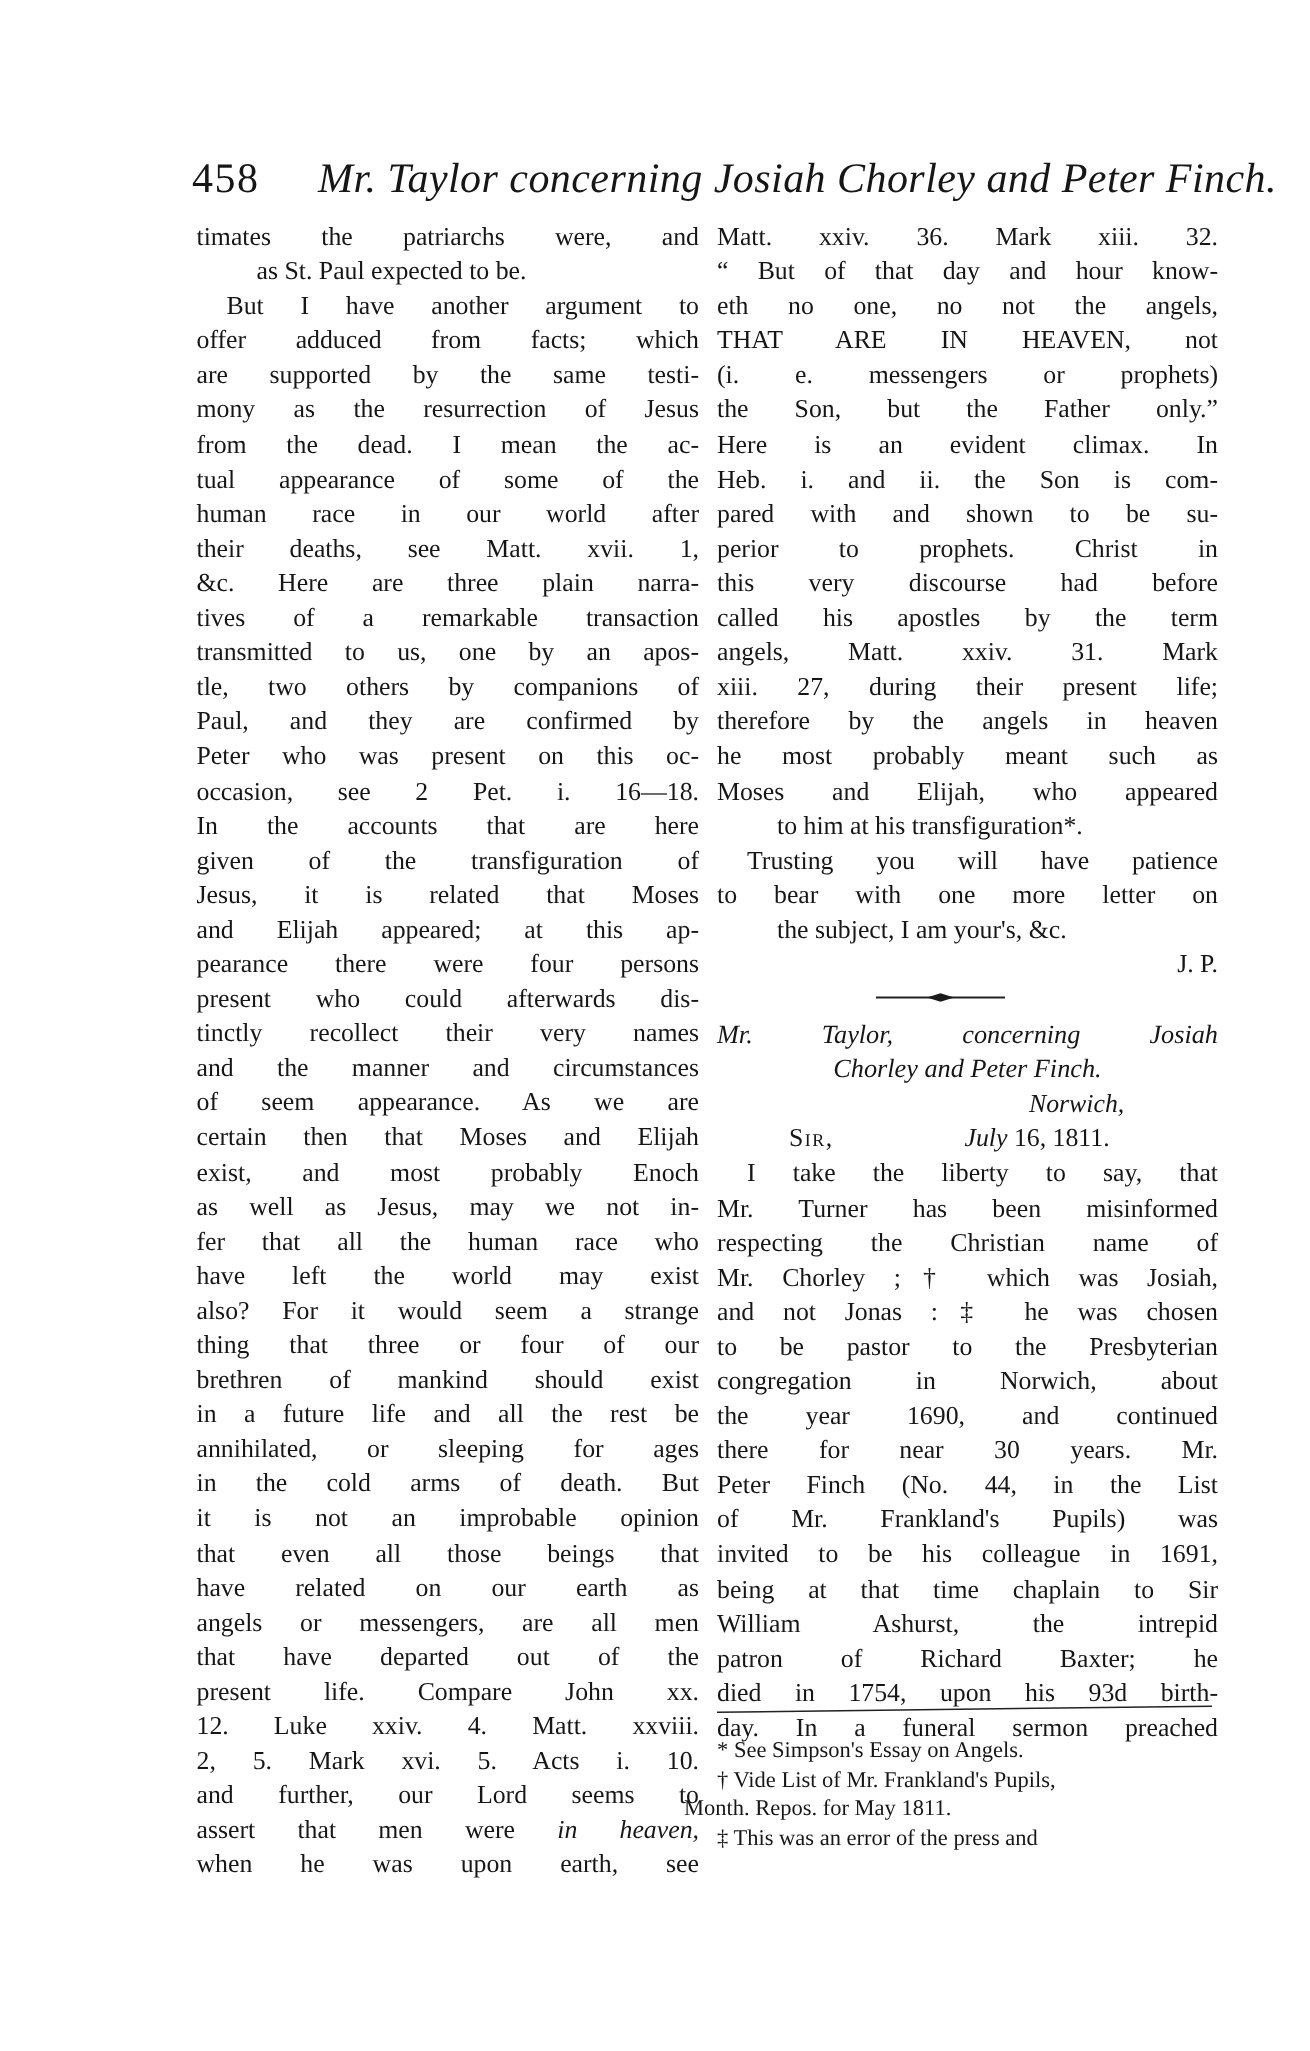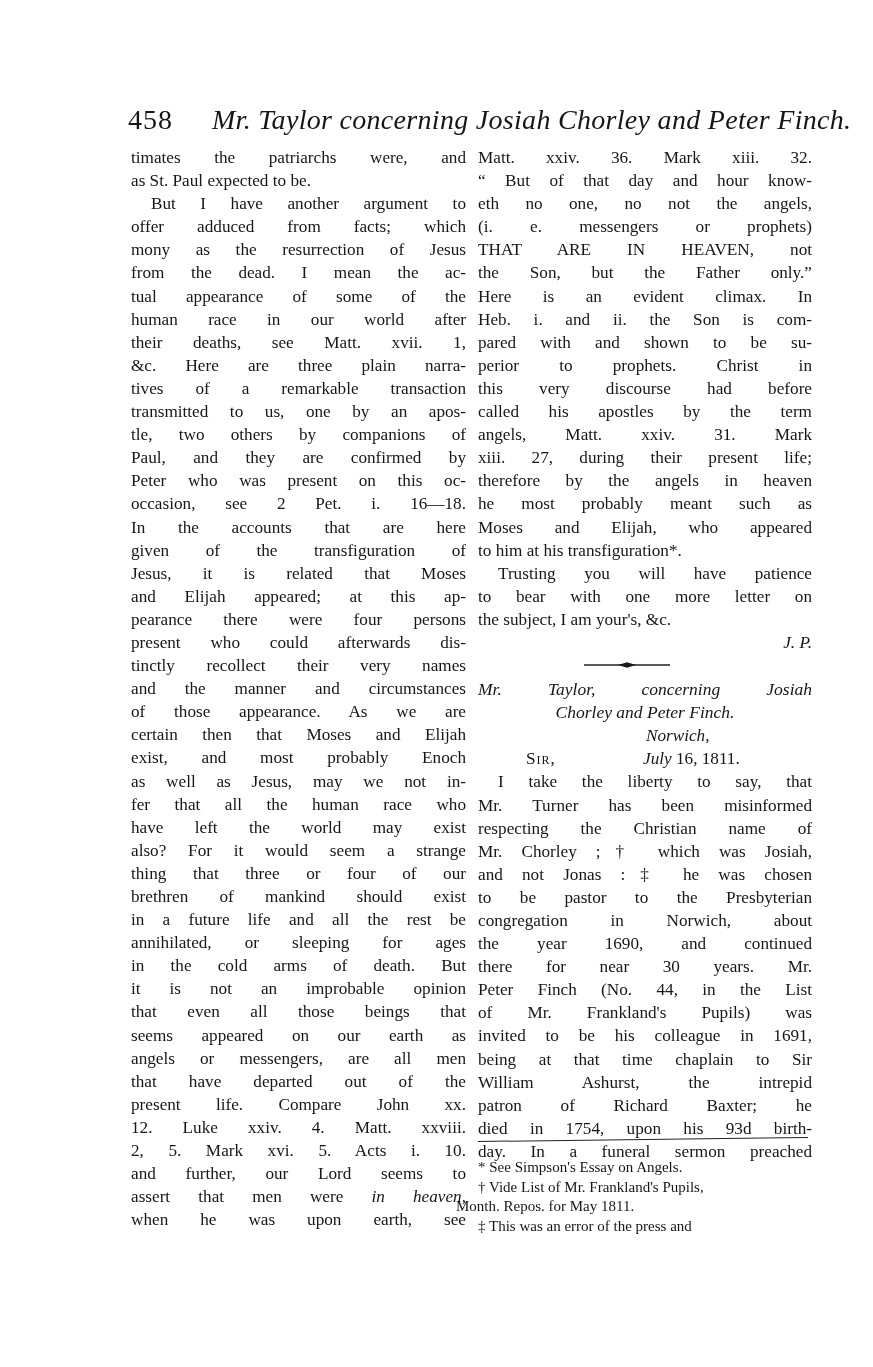--- a/index.html
+++ b/index.html
@@ -14,22 +14,22 @@
   }
   .page-num { position:absolute; left:0; top:0; letter-spacing:1px; }
   .running-title { position:absolute; left:84px; top:0; font-style:italic; letter-spacing:0.3px; }
   .col {
     position:absolute; top:146px; width:335px;
     font-size:17.2px; line-height:23.1px;
   }
   .col-left { left:131px; }
   .col-right { left:478px; width:334px; }
   .ln { display:block; white-space:nowrap; text-align:justify; text-align-last:justify; height:23.1px; overflow:visible; }
-  .ln.last { text-align-last:left; }
-  .ln.right { text-align:right; text-align-last:right;font-style:italic; }
+  .ln.last { text-align-last:left;margin-left:40px; }
+  .ln.right { text-align:right; text-align-last:right; }
   .ln.center { text-align:left; text-align-last:center; }
   .ln.indent { padding-left:20px; }
   .it { font-style:italic; }
   .ornament { display:block; height:24px; position:relative; }
   .ornament svg { position:absolute; left:106px; top:6px; }
   .sc { font-variant:small-caps; letter-spacing:1px; }
   .title-it { font-style:italic; font-size:17.5px; }
   .rule {
     position:absolute; left:478px; top:1141px; width:330px; height:0;
     border-top:1.6px solid #222; transform:rotate(-0.7deg); transform-origin:left center;
@@ -47,71 +47,72 @@
 <div class="header">
   <span class="page-num">458</span>
   <span class="running-title">Mr. Taylor concerning Josiah Chorley and Peter Finch.</span>
 </div>
 
 <div class="col col-left">
   <span class="ln">timates the patriarchs were, and</span>
   <span class="ln last">as St. Paul expected to be.</span>
   <span class="ln indent">But I have another argument to</span>
   <span class="ln">offer adduced from facts; which</span>
+  <span class="ln">are supported by the same testi-</span>
   <span class="ln">mony as the resurrection of Jesus</span>
   <span class="ln">from the dead.  I mean the ac-</span>
   <span class="ln">tual appearance of some of the</span>
   <span class="ln">human race in our world after</span>
   <span class="ln">their deaths, see Matt. xvii. 1,</span>
   <span class="ln">&amp;c. Here are three plain narra-</span>
   <span class="ln">tives of a remarkable transaction</span>
   <span class="ln">transmitted to us, one by an apos-</span>
   <span class="ln">tle, two others by companions of</span>
   <span class="ln">Paul, and they are confirmed by</span>
   <span class="ln">Peter who was present on this oc-</span>
   <span class="ln">occasion, see 2 Pet. i. 16—18.</span>
   <span class="ln">In the accounts that are here</span>
   <span class="ln">given of the transfiguration of</span>
   <span class="ln">Jesus, it is related that Moses</span>
   <span class="ln">and Elijah appeared; at this ap-</span>
   <span class="ln">pearance there were four persons</span>
   <span class="ln">present who could afterwards dis-</span>
   <span class="ln">tinctly recollect their very names</span>
   <span class="ln">and the manner and circumstances</span>
-  <span class="ln">of those appearance.  As we are</span>
+  <span class="ln">of seem appearance.  As we are</span>
   <span class="ln">certain then that Moses and Elijah</span>
   <span class="ln">exist, and most probably Enoch</span>
   <span class="ln">as well as Jesus, may we not in-</span>
   <span class="ln">fer that all the human race who</span>
   <span class="ln">have left the world may exist</span>
   <span class="ln">also? For it would seem a strange</span>
   <span class="ln">thing that three or four of our</span>
   <span class="ln">brethren of mankind should exist</span>
   <span class="ln">in a future life and all the rest be</span>
   <span class="ln">annihilated, or sleeping for ages</span>
   <span class="ln">in the cold arms of death.  But</span>
   <span class="ln">it is not an improbable opinion</span>
   <span class="ln">that even all those beings that</span>
-  <span class="ln">seems appeared on our earth as</span>
+  <span class="ln">have related on our earth as</span>
   <span class="ln">angels or messengers, are all men</span>
   <span class="ln">that have departed out of the</span>
   <span class="ln">present life.  Compare John xx.</span>
   <span class="ln">12. Luke xxiv. 4.  Matt. xxviii.</span>
   <span class="ln">2, 5. Mark xvi. 5.  Acts i. 10.</span>
   <span class="ln">and further, our Lord seems to</span>
   <span class="ln"><span>assert that men were </span><span class="it">in heaven,</span></span>
   <span class="ln">when he was upon earth, see</span>
 </div>
 
 <div class="col col-right">
   <span class="ln">Matt. xxiv. 36.  Mark xiii. 32.</span>
   <span class="ln">“ But of that day and hour know-</span>
   <span class="ln">eth no one, no not the angels,</span>
+  <span class="ln">THAT ARE IN HEAVEN, not</span>
   <span class="ln">(i. e. messengers or prophets)</span>
-  <span class="ln">THAT ARE IN HEAVEN, not</span>
   <span class="ln">the Son, but the Father only.”</span>
   <span class="ln">Here is an evident climax.  In</span>
   <span class="ln">Heb. i. and ii. the Son is com-</span>
   <span class="ln">pared with and shown to be su-</span>
   <span class="ln">perior to prophets.  Christ in</span>
   <span class="ln">this very discourse had before</span>
   <span class="ln">called his apostles by the term</span>
   <span class="ln">angels, Matt. xxiv. 31. Mark</span>
   <span class="ln">xiii. 27, during their present life;</span>
   <span class="ln">therefore by the angels in heaven</span>

